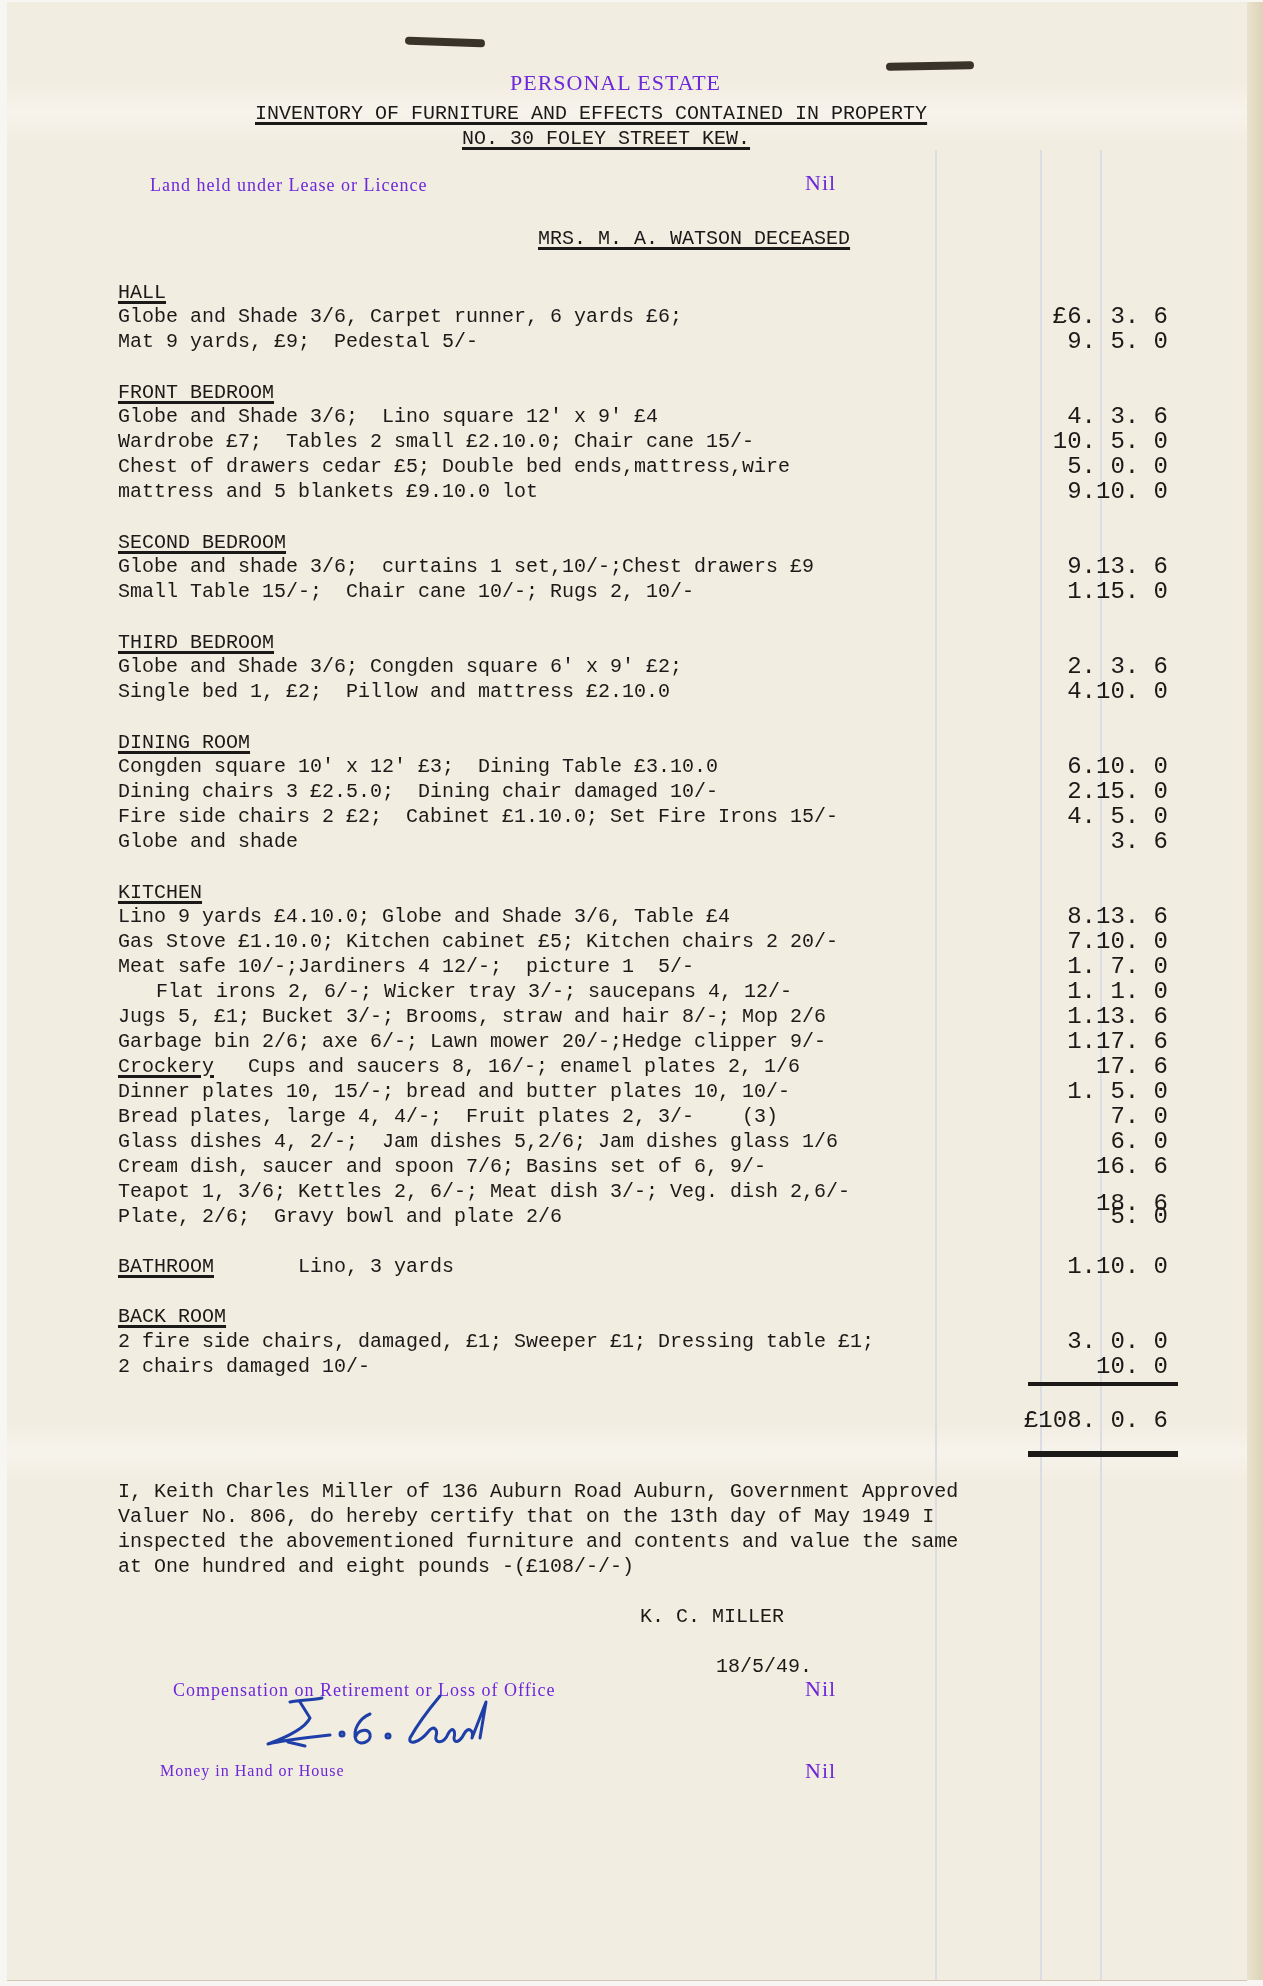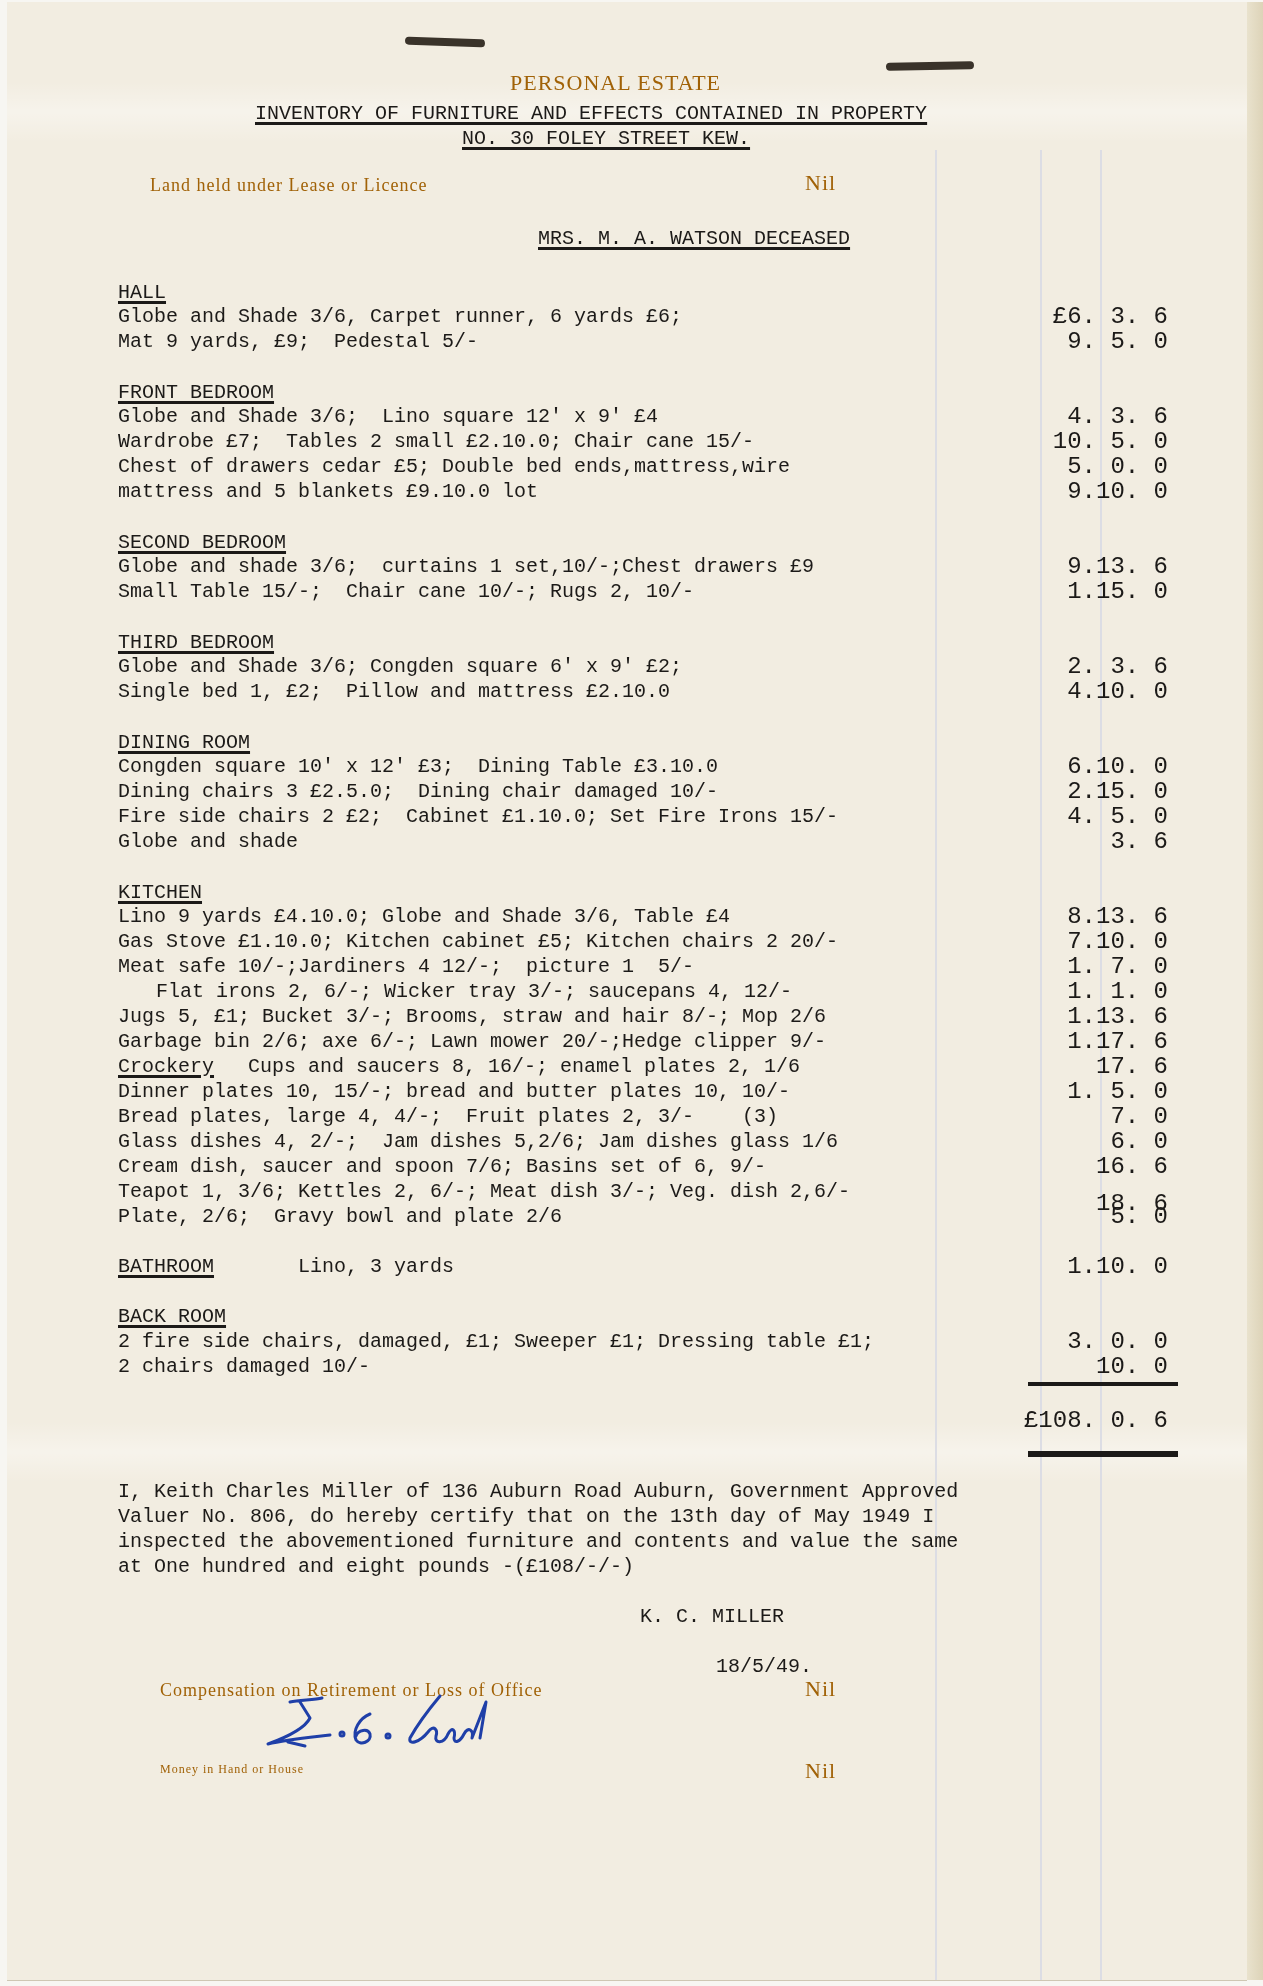--- a/index.html
+++ b/index.html
@@ -17,21 +17,21 @@
   .paper-band {
     position: absolute; left: 0; right: 0; height: 60px;
     background: linear-gradient(to bottom, rgba(255,255,255,0), rgba(255,255,255,0.35), rgba(255,255,255,0));
   }
   .right-fold {
     position: absolute; top: 0; right: -16px; width: 16px; height: 1978px;
     background: linear-gradient(to right, #e9e2cd, #ddd3b8);
   }
   .staple { position: absolute; height: 8px; background: #3a332a; border-radius: 4px; }
   .ghost {
-    position: absolute; color: #a16207; font-family: "Liberation Serif", serif;
+    position: absolute; color: #6d28d9; font-family: "Liberation Serif", serif;
     font-size: 22px; letter-spacing: 1px;
   }
   .ghost-line { position: absolute; background: #dcdde4; }
   .t { position: absolute; font-size: 20px; line-height: 25px; white-space: pre; letter-spacing: 0; }
   .u { text-decoration: underline; text-decoration-thickness: 3px; text-underline-offset: 3px; }
   .amt { position: absolute; font-size: 24px; line-height: 25px; white-space: pre; text-align: right; right: 95px; width: 160px; }
   .rule { position: absolute; background: #1c1a18; }
   .sig { position: absolute; }
 </style>
 </head>
@@ -42,23 +42,23 @@
   <div class="paper-band" style="top:1420px"></div>
   <div class="right-fold"></div>
 </div>
 
 <div class="staple" style="left:405px; top:38px; width:80px; transform:rotate(2deg);"></div>
 <div class="staple" style="left:886px; top:62px; width:88px; transform:rotate(-1deg);"></div>
 
 <div class="ghost" style="left:510px; top:70px;">PERSONAL ESTATE</div>
 <div class="ghost" style="left:150px; top:175px; font-size:18px;">Land held under Lease or Licence</div>
 <div class="ghost" style="left:805px; top:170px;">Nil</div>
-<div class="ghost" style="left:160px; top:1680px; font-size:18px;">Compensation on Retirement or Loss of Office</div>
+<div class="ghost" style="left:173px; top:1680px; font-size:18px;">Compensation on Retirement or Loss of Office</div>
 <div class="ghost" style="left:805px; top:1676px;">Nil</div>
-<div class="ghost" style="left:160px; top:1762px; font-size:12px;text-align:center;">Money in Hand or House</div>
+<div class="ghost" style="left:160px; top:1762px; font-size:16px;text-align:center;">Money in Hand or House</div>
 <div class="ghost" style="left:805px; top:1758px;">Nil</div>
 <div class="ghost-line" style="left:935px; top:150px; width:2px; height:1830px;"></div>
 <div class="ghost-line" style="left:1040px; top:150px; width:2px; height:1830px;"></div>
 <div class="ghost-line" style="left:1100px; top:150px; width:2px; height:1830px;"></div>
 
 <div class="t u" style="left:255px; top:101px;">INVENTORY OF FURNITURE AND EFFECTS CONTAINED IN PROPERTY</div>
 <div class="t u" style="left:462px; top:126px;">NO. 30 FOLEY STREET KEW.</div>
 <div class="t u" style="left:538px; top:226px;">MRS. M. A. WATSON DECEASED</div>
 
 <div class="t u" style="left:118px; top:280px;">HALL</div>

